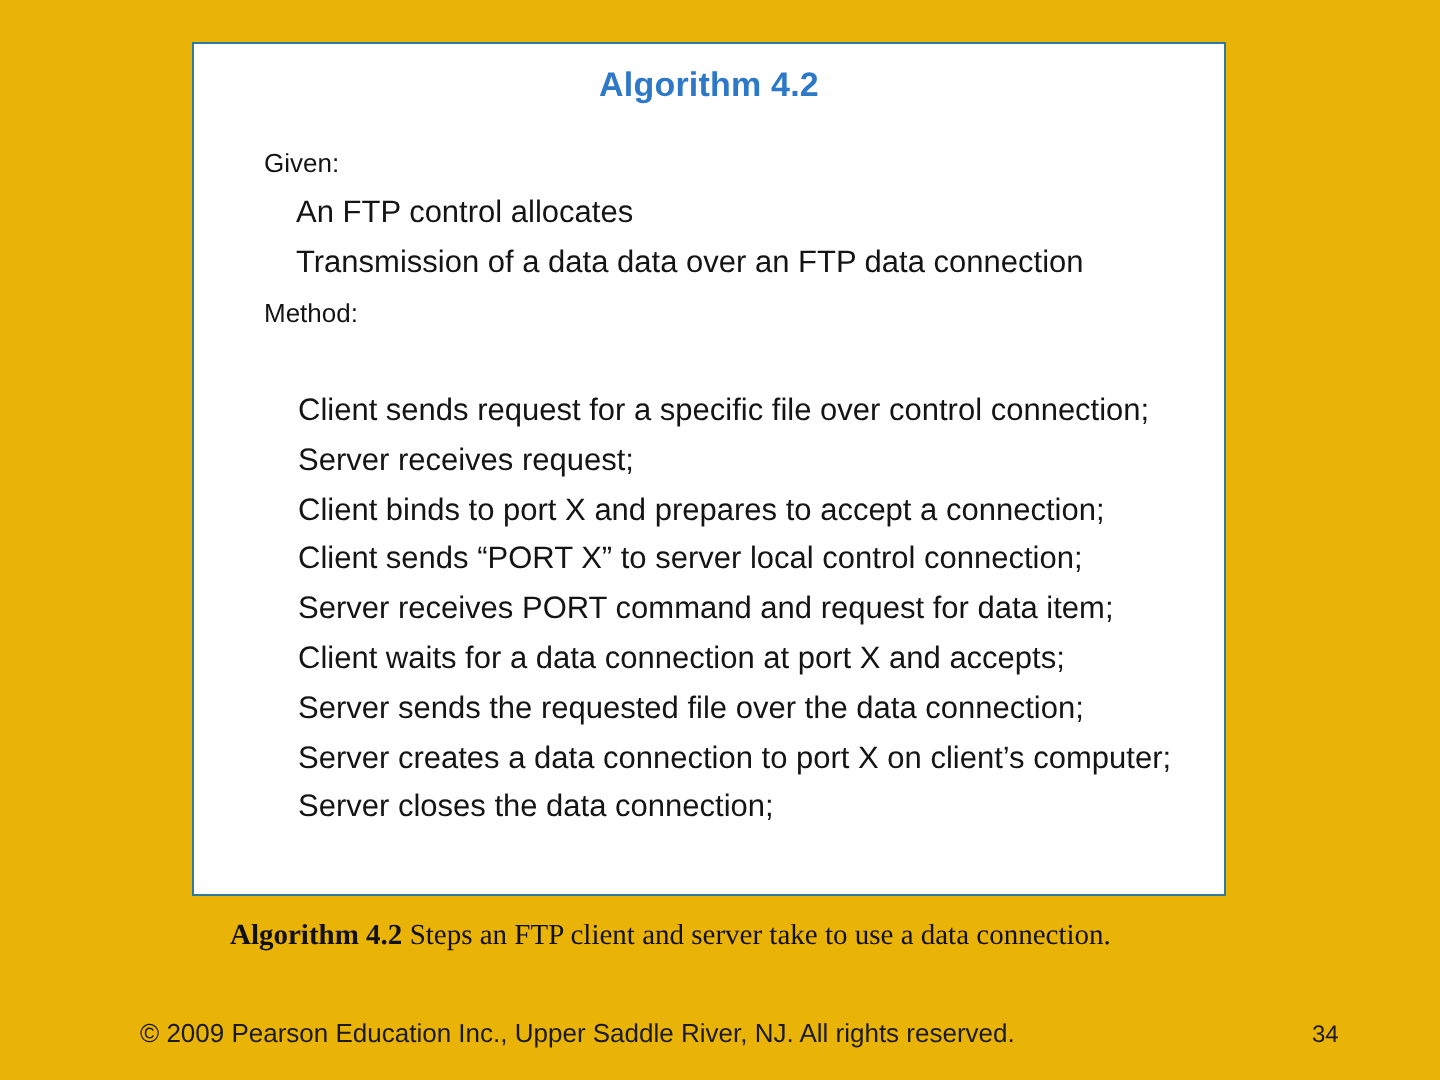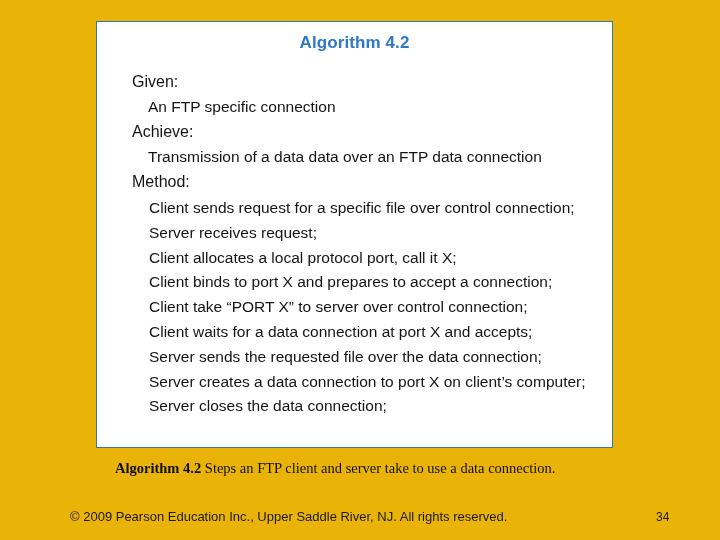--- a/index.html
+++ b/index.html
@@ -45,36 +45,36 @@
     line-height: 20px;
   }
 
   .algo-body {
     margin-top: 16px;
     padding-left: 35px;
     color: #1a1a1a;
   }
 
   .algo-label {
-    font-size: 16px;
+    font-size: 13px;
     line-height: 25px;
     color: #141414;
     white-space: nowrap;
   }
 
   .algo-sub {
     font-size: 15.5px;
     line-height: 25px;
     padding-left: 16px;
     color: #141414;
     white-space: nowrap;
   }
 
   #method-steps {
-    margin-top: 2px;
+    margin-top: 25px;
     padding-left: 17px;
   }
 
   .algo-step {
     font-size: 15.5px;
     line-height: 24.8px;
     color: #141414;
     white-space: nowrap;
   }
 
@@ -126,34 +126,33 @@
 <div id="slide">
 
   <div id="algorithm-box">
 
     <div id="algorithm-title">Algorithm 4.2</div>
 
     <div class="algo-body">
 
       <div class="algo-label">Given:</div>
 
-      <div class="algo-sub">An FTP specific connection</div>
+      <div class="algo-sub">An FTP control allocates</div>
 
-      <div class="algo-label">Achieve:</div>
 
       <div class="algo-sub">Transmission of a data data over an FTP data connection</div>
 
       <div class="algo-label">Method:</div>
 
       <div id="method-steps">
         <div class="algo-step">Client sends request for a specific file over control connection;</div>
         <div class="algo-step">Server receives request;</div>
-        <div class="algo-step">Client allocates a local protocol port, call it X;</div>
         <div class="algo-step">Client binds to port X and prepares to accept a connection;</div>
-        <div class="algo-step">Client take “PORT X” to server over control connection;</div>
+        <div class="algo-step">Client sends “PORT X” to server local control connection;</div>
+        <div class="algo-step">Server receives PORT command and request for data item;</div>
         <div class="algo-step">Client waits for a data connection at port X and accepts;</div>
         <div class="algo-step">Server sends the requested file over the data connection;</div>
         <div class="algo-step">Server creates a data connection to port X on client’s computer;</div>
         <div class="algo-step">Server closes the data connection;</div>
       </div>
 
     </div>
   </div>
 
   <div id="algorithm-caption"><span class="caption-label">Algorithm 4.2</span><span> Steps an FTP client and server take to use a data connection.</span></div>

